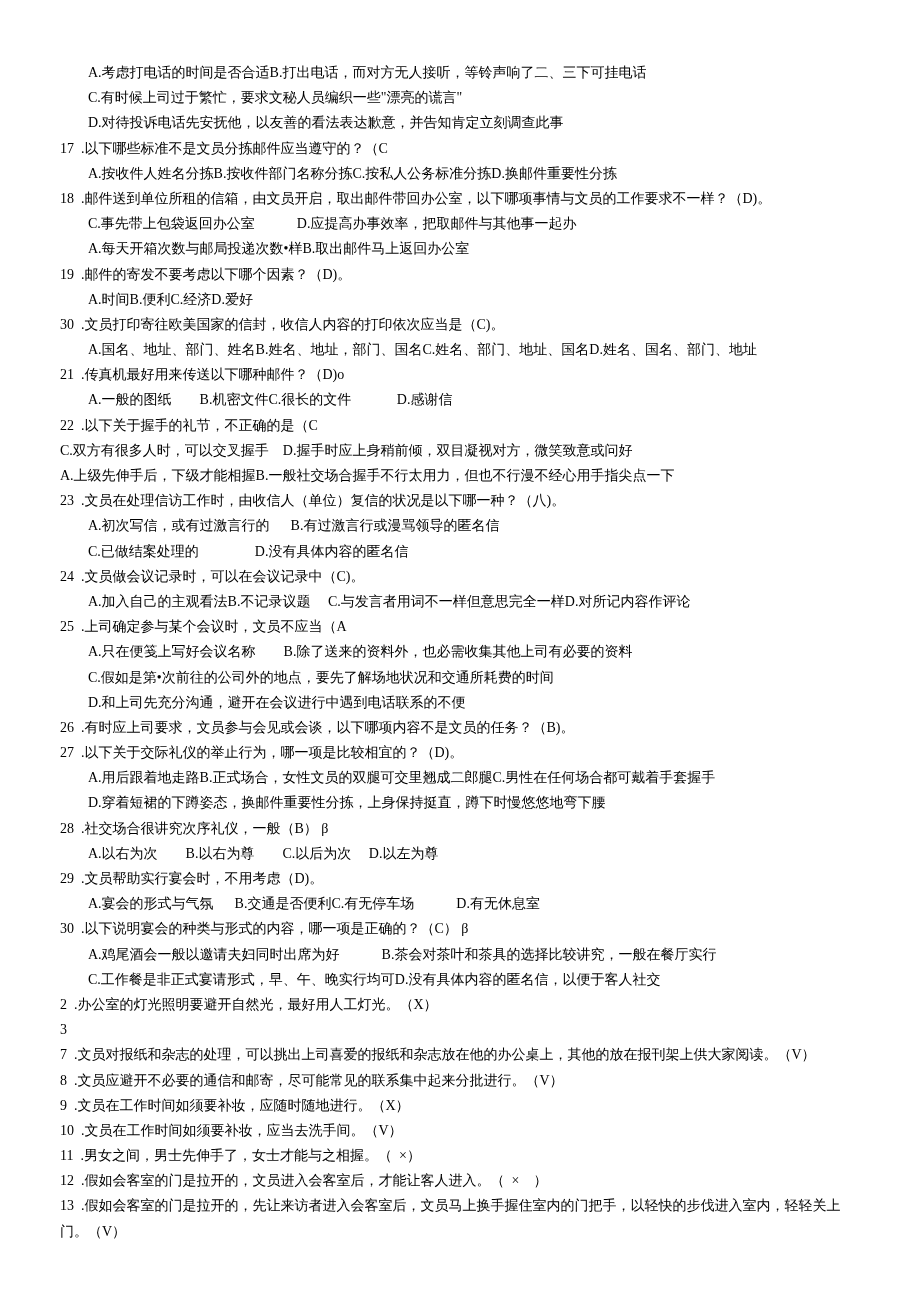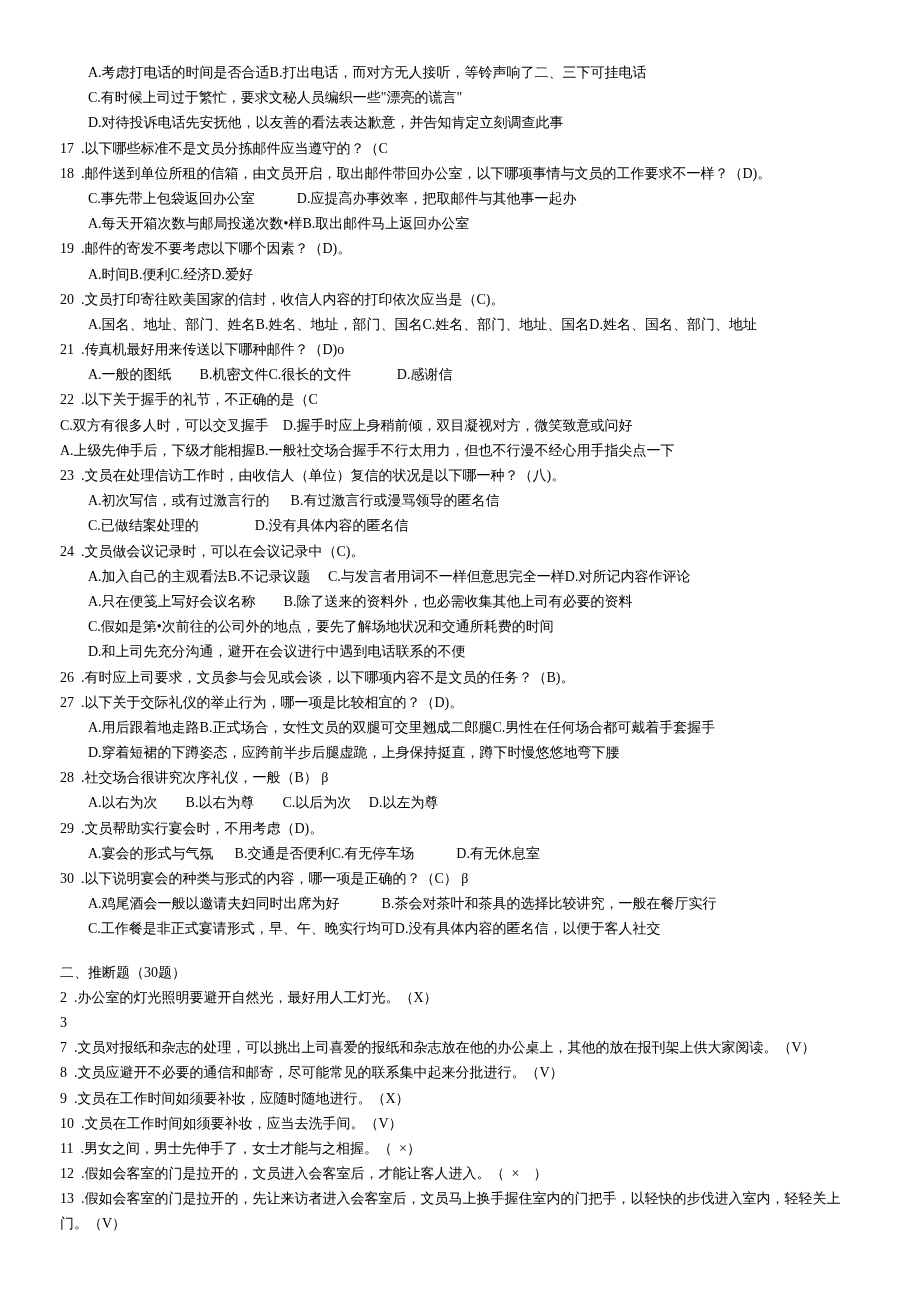--- a/index.html
+++ b/index.html
@@ -25,52 +25,53 @@
     }
   </style>
 </head>
 <body>
 
 <div id="content">
     <span class="line indent1">A.考虑打电话的时间是否合适B.打出电话，而对方无人接听，等铃声响了二、三下可挂电话</span>
     <span class="line indent1">C.有时候上司过于繁忙，要求文秘人员编织一些"漂亮的谎言"</span>
     <span class="line indent1">D.对待投诉电话先安抚他，以友善的看法表达歉意，并告知肯定立刻调查此事</span>
     <span class="line">17  .以下哪些标准不是文员分拣邮件应当遵守的？（C</span>
+    <span class="line indent1">A.按收件人姓名分拣B.按收件部门名称分拣C.按私人公务标准分拣D.换邮件重要性分拣</span>
     <span class="line">18  .邮件送到单位所租的信箱，由文员开启，取出邮件带回办公室，以下哪项事情与文员的工作要求不一样？（D)。</span>
     <span class="line indent1">C.事先带上包袋返回办公室            D.应提高办事效率，把取邮件与其他事一起办</span>
     <span class="line indent1">A.每天开箱次数与邮局投递次数•样B.取出邮件马上返回办公室</span>
     <span class="line">19  .邮件的寄发不要考虑以下哪个因素？（D)。</span>
     <span class="line indent1">A.时间B.便利C.经济D.爱好</span>
-    <span class="line">20  .文员打印寄往欧美国家的信封，收信人内容的打印依次应当是（C)。</span>
+    <span class="line">30  .文员打印寄往欧美国家的信封，收信人内容的打印依次应当是（C)。</span>
     <span class="line indent1">A.国名、地址、部门、姓名B.姓名、地址，部门、国名C.姓名、部门、地址、国名D.姓名、国名、部门、地址</span>
     <span class="line">21  .传真机最好用来传送以下哪种邮件？（D)o</span>
     <span class="line indent1">A.一般的图纸        B.机密文件C.很长的文件             D.感谢信</span>
     <span class="line">22  .以下关于握手的礼节，不正确的是（C</span>
     <span class="line">C.双方有很多人时，可以交叉握手    D.握手时应上身稍前倾，双目凝视对方，微笑致意或问好</span>
     <span class="line">A.上级先伸手后，下级才能相握B.一般社交场合握手不行太用力，但也不行漫不经心用手指尖点一下</span>
     <span class="line">23  .文员在处理信访工作时，由收信人（单位）复信的状况是以下哪一种？（八)。</span>
     <span class="line indent1">A.初次写信，或有过激言行的      B.有过激言行或漫骂领导的匿名信</span>
     <span class="line indent1">C.已做结案处理的                D.没有具体内容的匿名信</span>
     <span class="line">24  .文员做会议记录时，可以在会议记录中（C)。</span>
     <span class="line indent1">A.加入自己的主观看法B.不记录议题     C.与发言者用词不一样但意思完全一样D.对所记内容作评论</span>
+    <span class="line">25  .上司确定参与某个会议时，文员不应当（A</span>
     <span class="line indent1">A.只在便笺上写好会议名称        B.除了送来的资料外，也必需收集其他上司有必要的资料</span>
     <span class="line indent1">C.假如是第•次前往的公司外的地点，要先了解场地状况和交通所耗费的时间</span>
     <span class="line indent1">D.和上司先充分沟通，避开在会议进行中遇到电话联系的不便</span>
     <span class="line">26  .有时应上司要求，文员参与会见或会谈，以下哪项内容不是文员的任务？（B)。</span>
     <span class="line">27  .以下关于交际礼仪的举止行为，哪一项是比较相宜的？（D)。</span>
     <span class="line indent1">A.用后跟着地走路B.正式场合，女性文员的双腿可交里翘成二郎腿C.男性在任何场合都可戴着手套握手</span>
-    <span class="line indent1">D.穿着短裙的下蹲姿态，应跨前半步后腿虚跪，上身保持挺直，蹲下时慢悠悠地弯下腰</span>
+    <span class="line indent1">D.穿着短裙的下蹲姿态，换邮件重要性分拣，上身保持挺直，蹲下时慢悠悠地弯下腰</span>
     <span class="line">28  .社交场合很讲究次序礼仪，一般（B） β</span>
     <span class="line indent1">A.以右为次        B.以右为尊        C.以后为次     D.以左为尊</span>
     <span class="line">29  .文员帮助实行宴会时，不用考虑（D)。</span>
     <span class="line indent1">A.宴会的形式与气氛      B.交通是否便利C.有无停车场            D.有无休息室</span>
     <span class="line">30  .以下说明宴会的种类与形式的内容，哪一项是正确的？（C） β</span>
     <span class="line indent1">A.鸡尾酒会一般以邀请夫妇同时出席为好            B.茶会对茶叶和茶具的选择比较讲究，一般在餐厅实行</span>
     <span class="line indent1">C.工作餐是非正式宴请形式，早、午、晚实行均可D.没有具体内容的匿名信，以便于客人社交</span>
-    <span class="line section">二、推断题（30题）</span>
     <span class="line">2  .办公室的灯光照明要避开自然光，最好用人工灯光。（X）</span>
     <span class="line">3</span>
     <span class="line">7  .文员对报纸和杂志的处理，可以挑出上司喜爱的报纸和杂志放在他的办公桌上，其他的放在报刊架上供大家阅读。（V）</span>
     <span class="line">8  .文员应避开不必要的通信和邮寄，尽可能常见的联系集中起来分批进行。（V）</span>
     <span class="line">9  .文员在工作时间如须要补妆，应随时随地进行。（X）</span>
     <span class="line">10  .文员在工作时间如须要补妆，应当去洗手间。（V）</span>
     <span class="line">11  .男女之间，男士先伸手了，女士才能与之相握。（  ×）</span>
     <span class="line">12  .假如会客室的门是拉开的，文员进入会客室后，才能让客人进入。（  ×    ）</span>
     <span class="line">13  .假如会客室的门是拉开的，先让来访者进入会客室后，文员马上换手握住室内的门把手，以轻快的步伐进入室内，轻轻关上门。（V）</span>
   </div>

